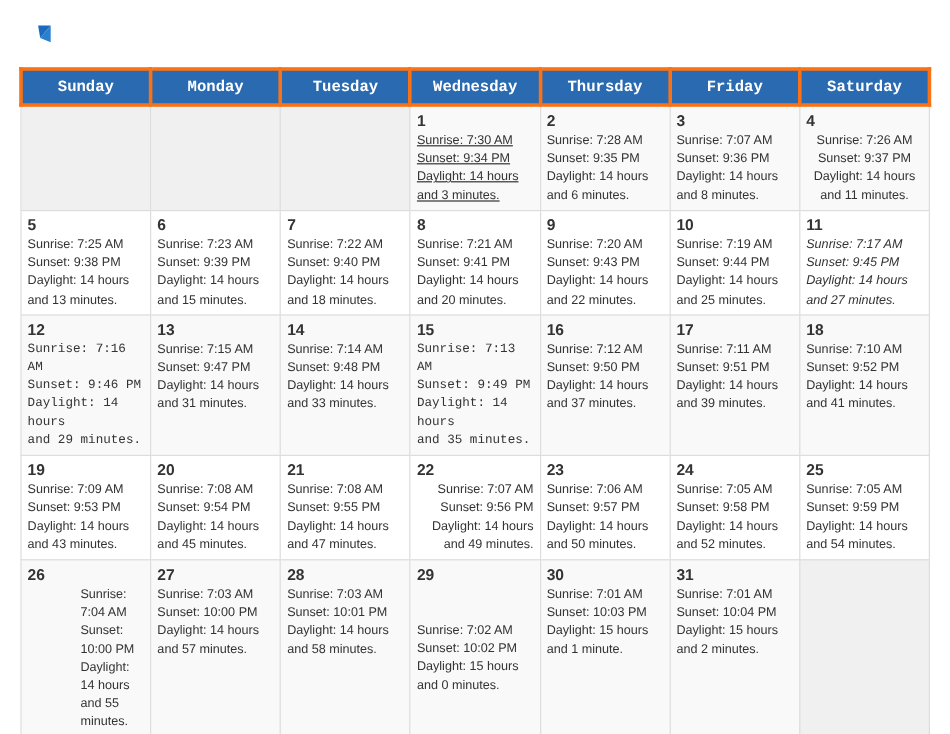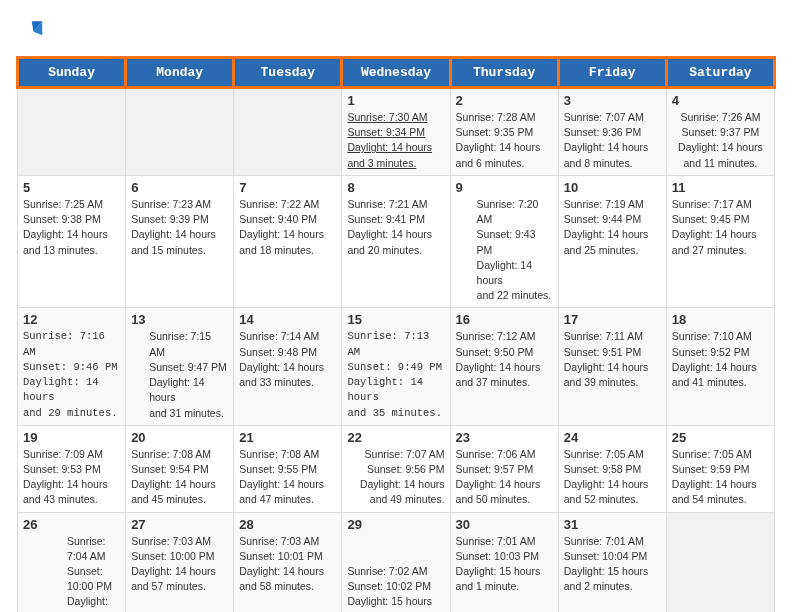--- a/index.html
+++ b/index.html
@@ -186,51 +186,51 @@
         </td>
         <td>
           <span class="day-number">8</span>
           <div class="day-info" style="white-space: pre-line;">Sunrise: 7:21 AM
 Sunset: 9:41 PM
 Daylight: 14 hours
 and 20 minutes.</div>
         </td>
         <td>
           <span class="day-number">9</span>
-          <div class="day-info" style="white-space: pre-line; margin-left: 21px;">Sunrise: 7:20 AM
+          <div class="day-info" style="white-space: pre-line;">Sunrise: 7:20 AM
 Sunset: 9:43 PM
 Daylight: 14 hours
 and 22 minutes.</div>
         </td>
         <td>
           <span class="day-number">10</span>
           <div class="day-info" style="white-space: pre-line;">Sunrise: 7:19 AM
 Sunset: 9:44 PM
 Daylight: 14 hours
 and 25 minutes.</div>
         </td>
         <td>
           <span class="day-number">11</span>
-          <div class="day-info" style="white-space: pre-line;">Sunrise: 7:17 AM
+          <div class="day-info" style="white-space: pre-line; font-style: italic;">Sunrise: 7:17 AM
 Sunset: 9:45 PM
 Daylight: 14 hours
 and 27 minutes.</div>
         </td>
       </tr>
       <tr>
         <td>
           <span class="day-number">12</span>
           <div class="day-info" style="white-space: pre-line; font-family: Liberation Mono, monospace;">Sunrise: 7:16 AM
 Sunset: 9:46 PM
 Daylight: 14 hours
 and 29 minutes.</div>
         </td>
         <td>
           <span class="day-number">13</span>
-          <div class="day-info" style="white-space: pre-line; margin-left: 18px;">Sunrise: 7:15 AM
+          <div class="day-info" style="white-space: pre-line;">Sunrise: 7:15 AM
 Sunset: 9:47 PM
 Daylight: 14 hours
 and 31 minutes.</div>
         </td>
         <td>
           <span class="day-number">14</span>
           <div class="day-info" style="white-space: pre-line;">Sunrise: 7:14 AM
 Sunset: 9:48 PM
 Daylight: 14 hours
 and 33 minutes.</div>

